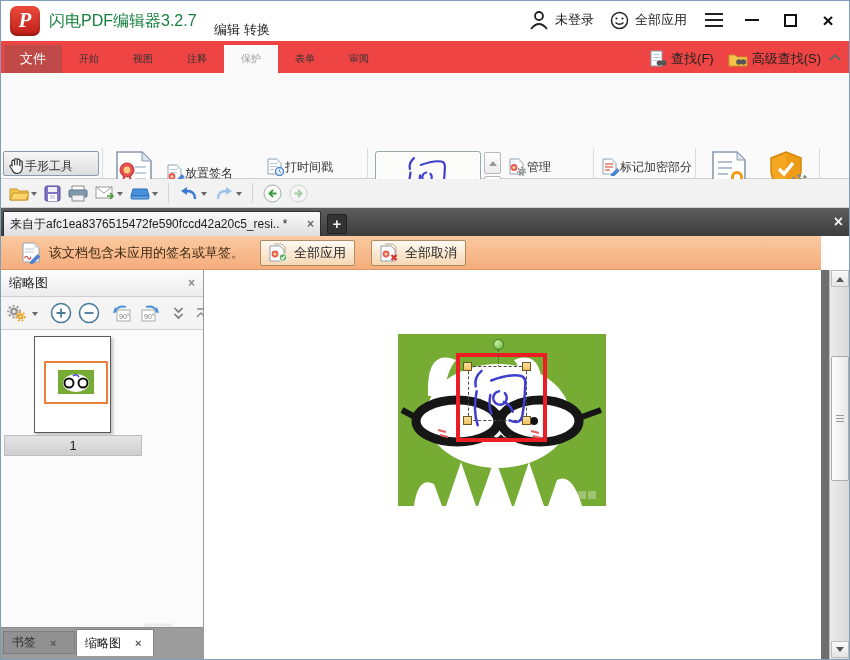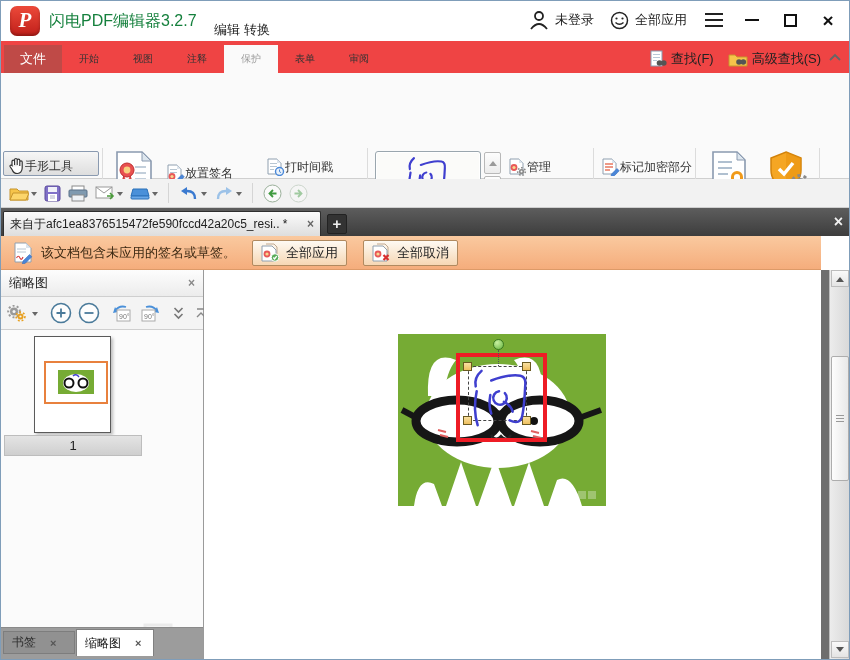--- a/index.html
+++ b/index.html
@@ -53,21 +53,21 @@
 
   
   .dtabbar { left:0; top:207px; width:848px; height:28px; background:linear-gradient(#5d5d5d,#3d3d3d); }
   .dtab { left:2px; top:3px; width:318px; height:25px; background:linear-gradient(#fbfbfb,#dedede); border:1px solid #2e2e2e; border-bottom:none; border-radius:2px 2px 0 0; display:flex; align-items:center; padding:0 6px; gap:6px; }
   .dtab-title { flex:1; font-size:12px; color:#222; white-space:nowrap; overflow:hidden; }
   .dtab-x { color:#666; font-weight:bold; font-size:12px; }
   .addtab { left:326px; top:6px; width:20px; height:20px; background:#333; border:1px solid #222; border-radius:2px; color:#f0f0f0; font-weight:bold; font-size:15px; text-align:center; line-height:18px; }
   .bar-x { right:6px; top:5px; color:#f2f2f2; font-weight:bold; font-size:16px; }
 
   
-  .notif { left:0; top:235px; width:820px; height:34px; background:linear-gradient(#fac99f,#f5ad7c); border-bottom:1px solid #dd9a68; display:flex; align-items:center; gap:8px; padding-left:12px; }
+  .notif { left:0; top:235px; width:820px; height:34px; background:linear-gradient(#fac99f,#f5ad7c); border-bottom:1px solid #dd9a68; display:flex; align-items:center; gap:8px; padding-left:20px; }
   .notif-msg { font-size:13px; color:#3d2a14; }
   .nbtn { height:26px; display:flex; align-items:center; gap:5px; padding:0 8px; background:linear-gradient(#fefaf3,#f6d7b4); border:1px solid #b08a60; border-radius:2px; font-size:13px; color:#222; margin-left:8px; }
   .notif-corner { left:820px; top:235px; width:28px; height:34px; background:#fff; }
 
   
   .lpanel { left:0; top:269px; width:203px; height:389px; background:#f5f5f5; border-right:1px solid #9a9a9a; }
   .lp-head { left:0; top:0; width:202px; height:27px; background:linear-gradient(#fdfdfd,#ececec); border-bottom:1px solid #cfcfcf; display:flex; align-items:center; padding:0 8px; }
   .lp-head .t { flex:1; font-size:13px; color:#222; }
   .lp-x { color:#888; font-size:12px; font-weight:bold; }
   .lp-tools { left:0; top:27px; width:202px; height:33px; background:#f4f4f4; border-bottom:1px solid #cfcfcf; display:flex; align-items:center; gap:6px; padding-left:6px; }

